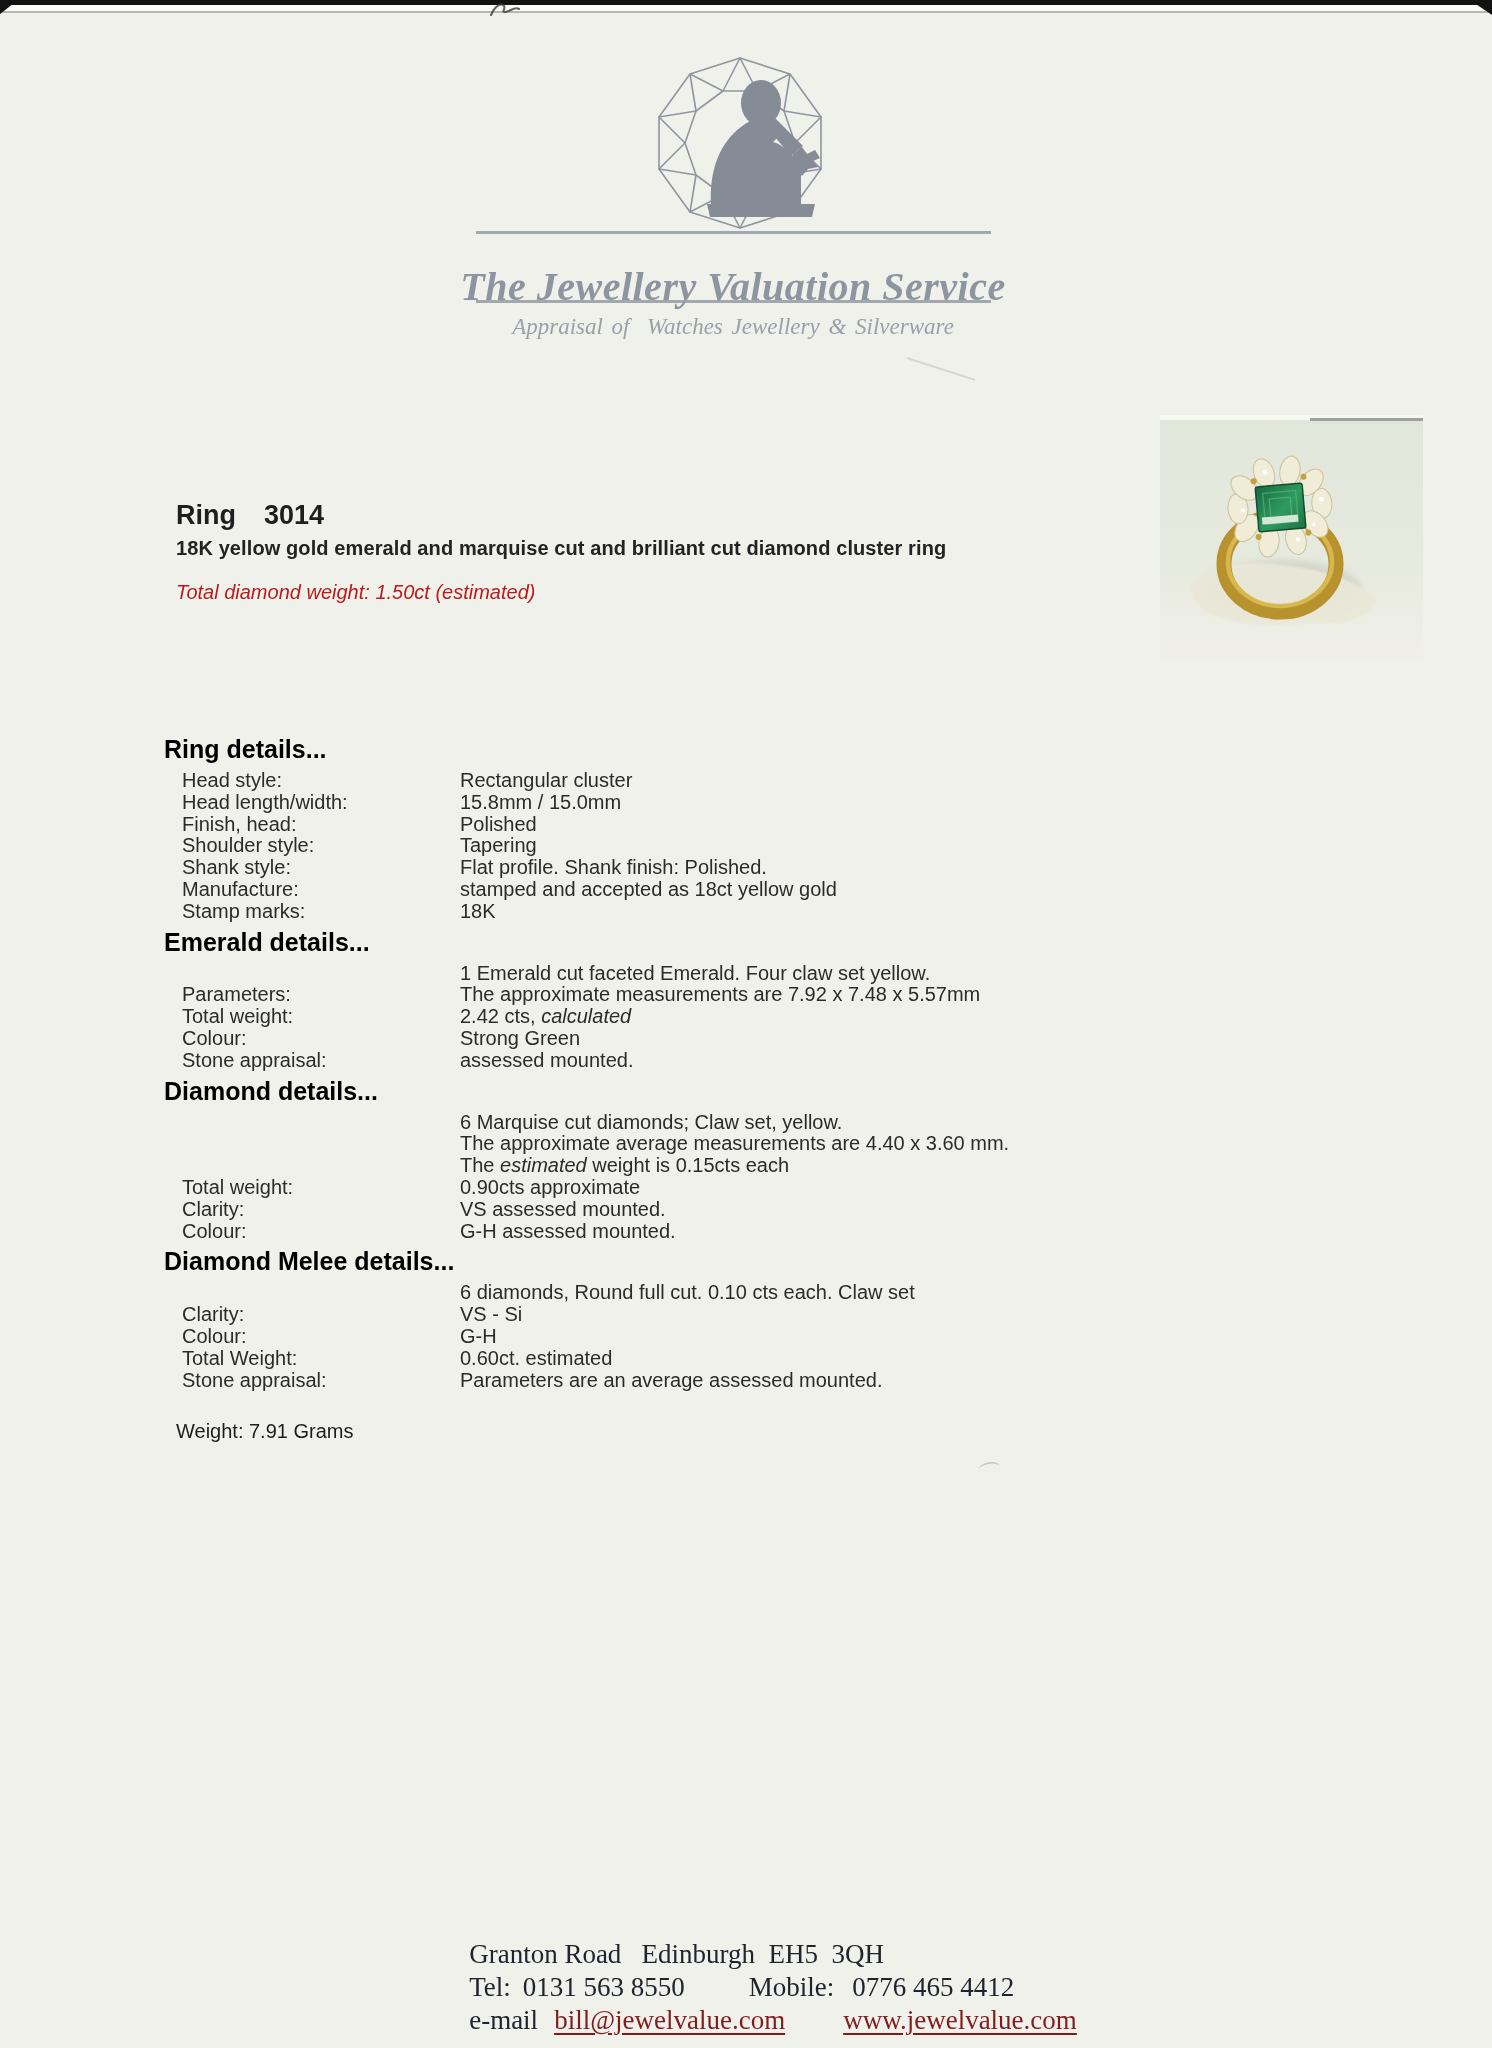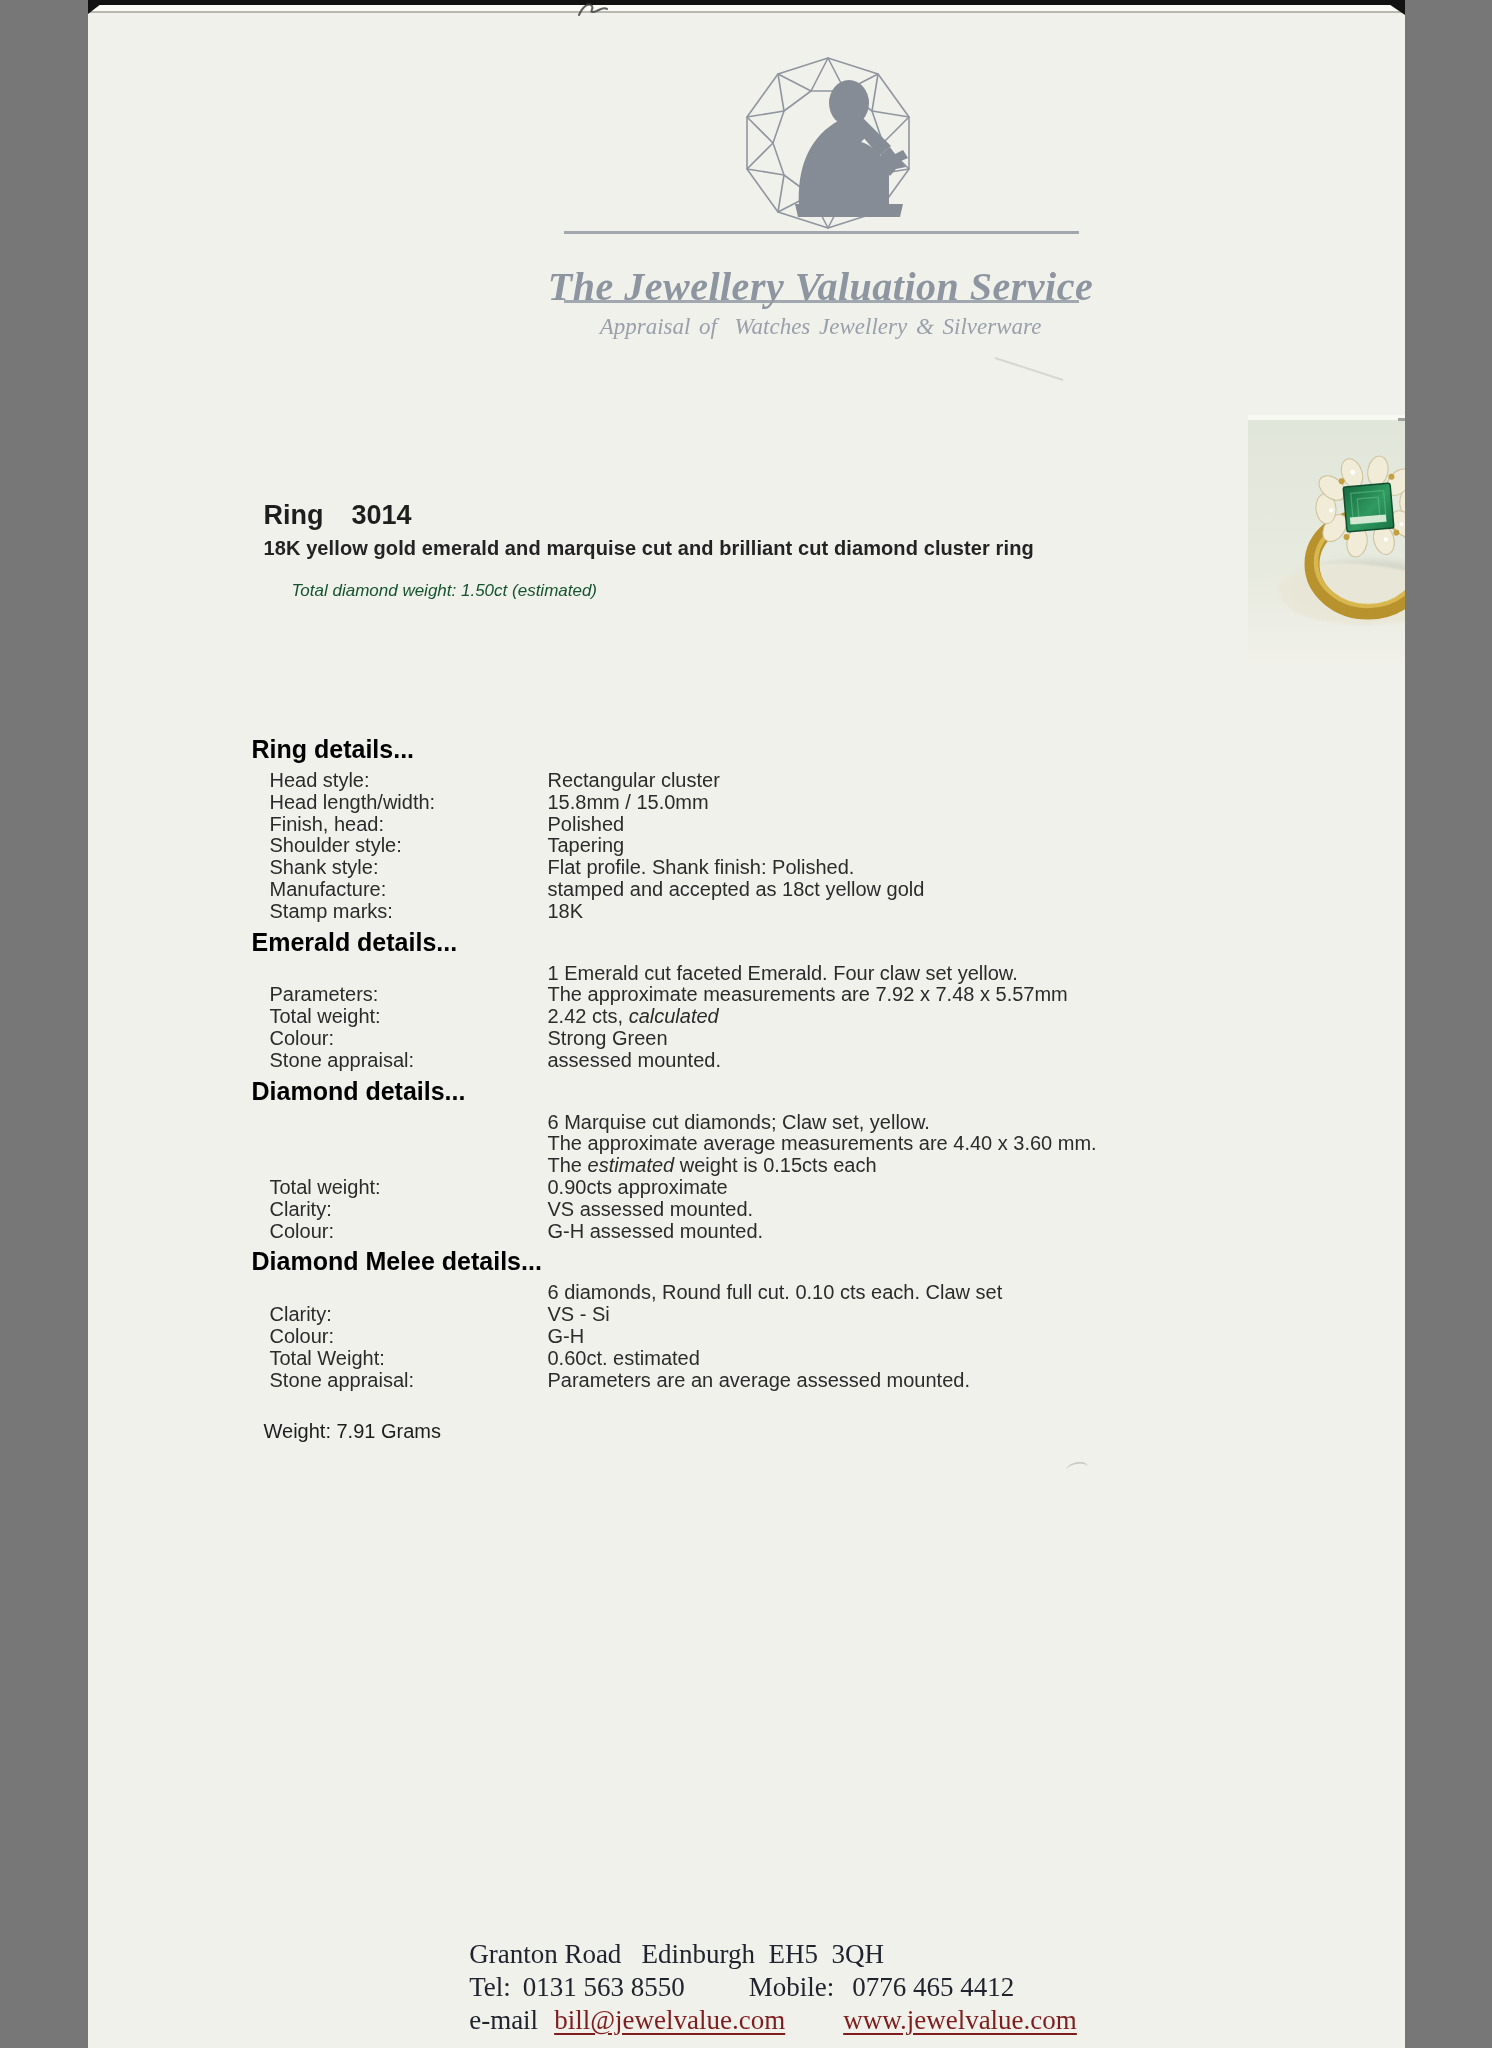--- a/index.html
+++ b/index.html
@@ -1,17 +1,17 @@
 <!DOCTYPE html>
 <html><head>
 <meta charset="utf-8">
 <style>
   html,body{margin:0;padding:0;background:#777;}
   .page{
-    position:relative;width:1317px;height:2048px;margin:0 auto;
+    position:relative;width:1492px;height:2048px;margin:0 auto;
     background:#f1f1ec;overflow:hidden;
     font-family:"Liberation Sans",sans-serif;color:#2c2c2c;
   }
   
   .edge-black{position:absolute;top:0;left:0;right:0;height:5px;background:#121212;}
   .edge-white{position:absolute;top:5px;left:0;right:0;height:6px;background:#fbfbf7;}
   .edge-hairline{position:absolute;top:11px;left:0;right:0;height:1.5px;background:#b8b8b1;}
   .corner-tl{position:absolute;top:0;left:0;width:0;height:0;border-top:14px solid #121212;border-right:18px solid transparent;}
   .corner-tr{position:absolute;top:0;right:0;width:0;height:0;border-top:15px solid #121212;border-left:22px solid transparent;}
   .pen-mark{position:absolute;left:488px;top:0;}
@@ -33,21 +33,21 @@
     color:#99a0ab;white-space:pre-wrap;word-spacing:3px;
   }
 
   
   .photo{position:absolute;left:1160px;top:415px;width:263px;height:245px;}
 
   
   .item-title{position:absolute;left:176px;top:500px;font-size:27px;font-weight:bold;color:#1e1e1e;}
   .item-title .num{margin-left:28px;}
   .item-desc{position:absolute;left:176px;top:537px;font-size:20px;font-weight:bold;color:#232323;letter-spacing:.1px;}
-  .item-note{position:absolute;left:176px;top:581px;font-size:17px;font-style:italic;color:#14532d;margin-left:28px;}
+  .item-note{position:absolute;left:176px;top:581px;font-size:20px;font-style:italic;color:#b91c1c;}
 
   
   .sections{position:absolute;left:0;top:730px;right:0;}
   .sections h3{font-size:25px;line-height:30px;font-weight:bold;color:#000000;margin:4px 0 6px 164px;}
   .row{margin-left:182px;display:grid;grid-template-columns:278px 1fr;font-size:20px;line-height:21.8px;color:#2b2b2b;}
   .row .val em{font-style:italic;}
   .weight-line{position:absolute;left:176px;top:1420px;font-size:20px;font-weight:normal;color:#1d1d1d;}
 
   .artifact-tilde{position:absolute;left:978px;top:1462px;width:22px;height:6px;
     border-top:2px solid #c4c4bd;border-radius:60% 40% 0 0/100% 70% 0 0;opacity:.8;transform:rotate(-4deg);}

